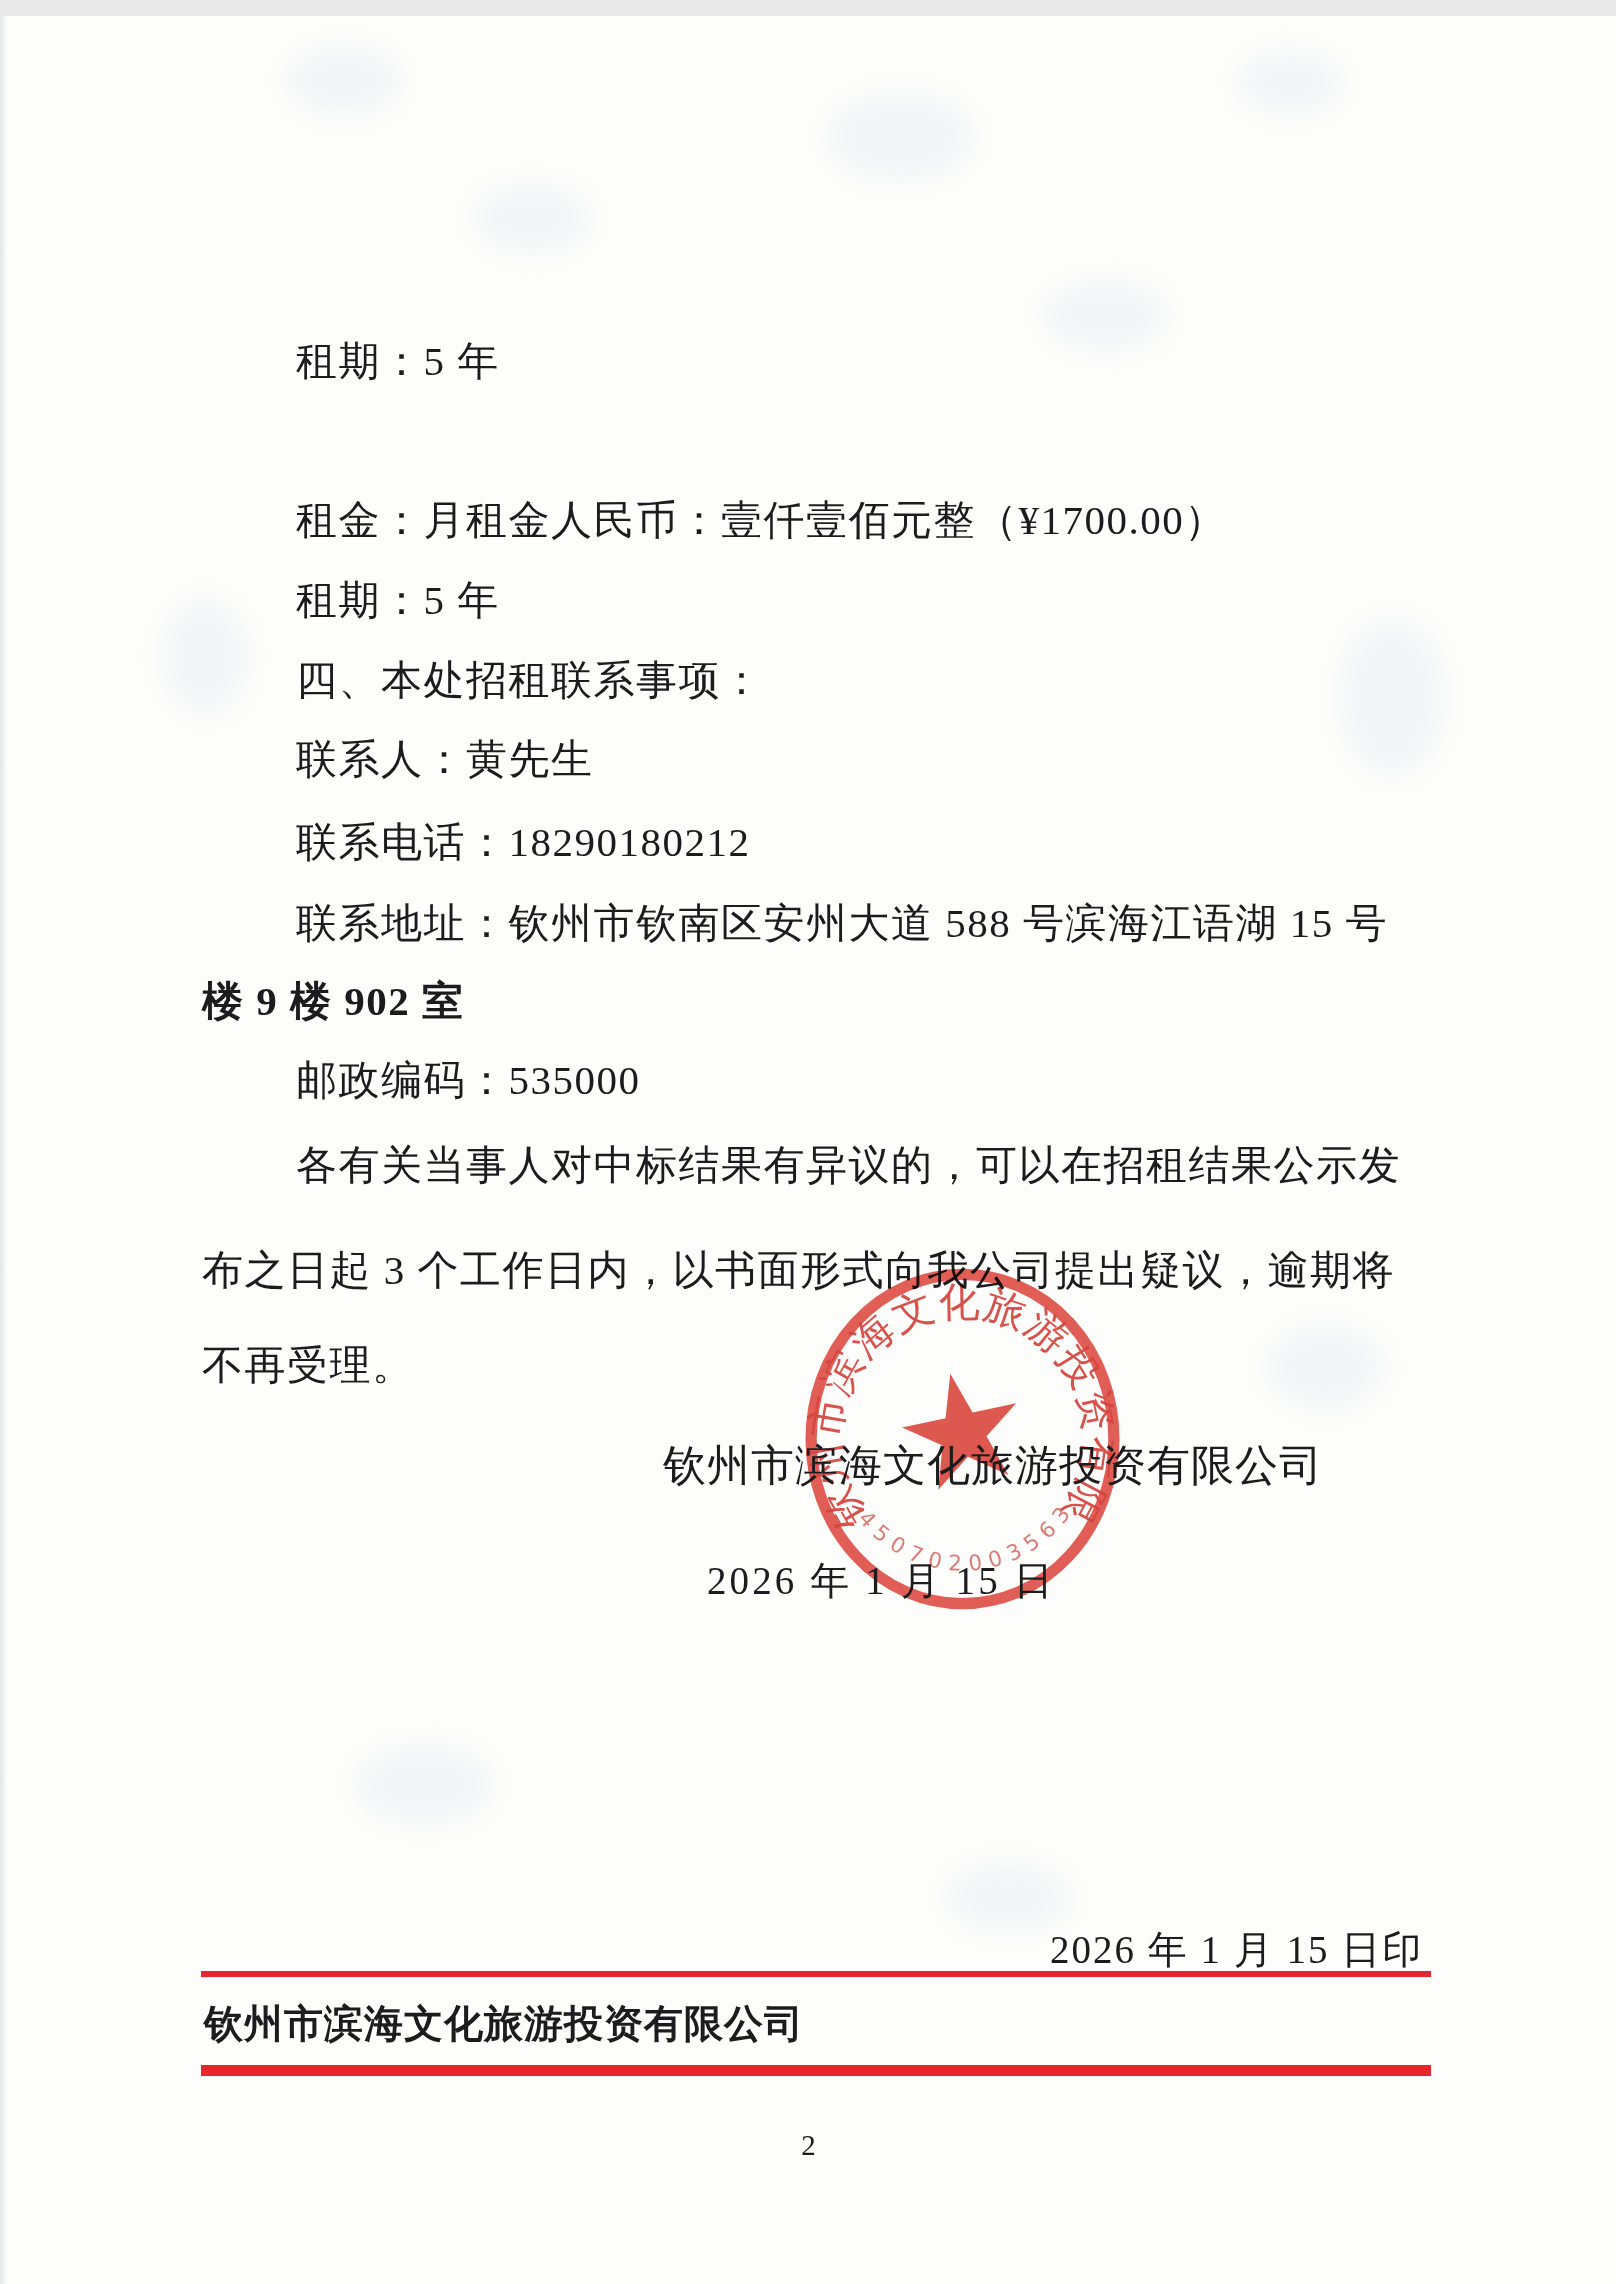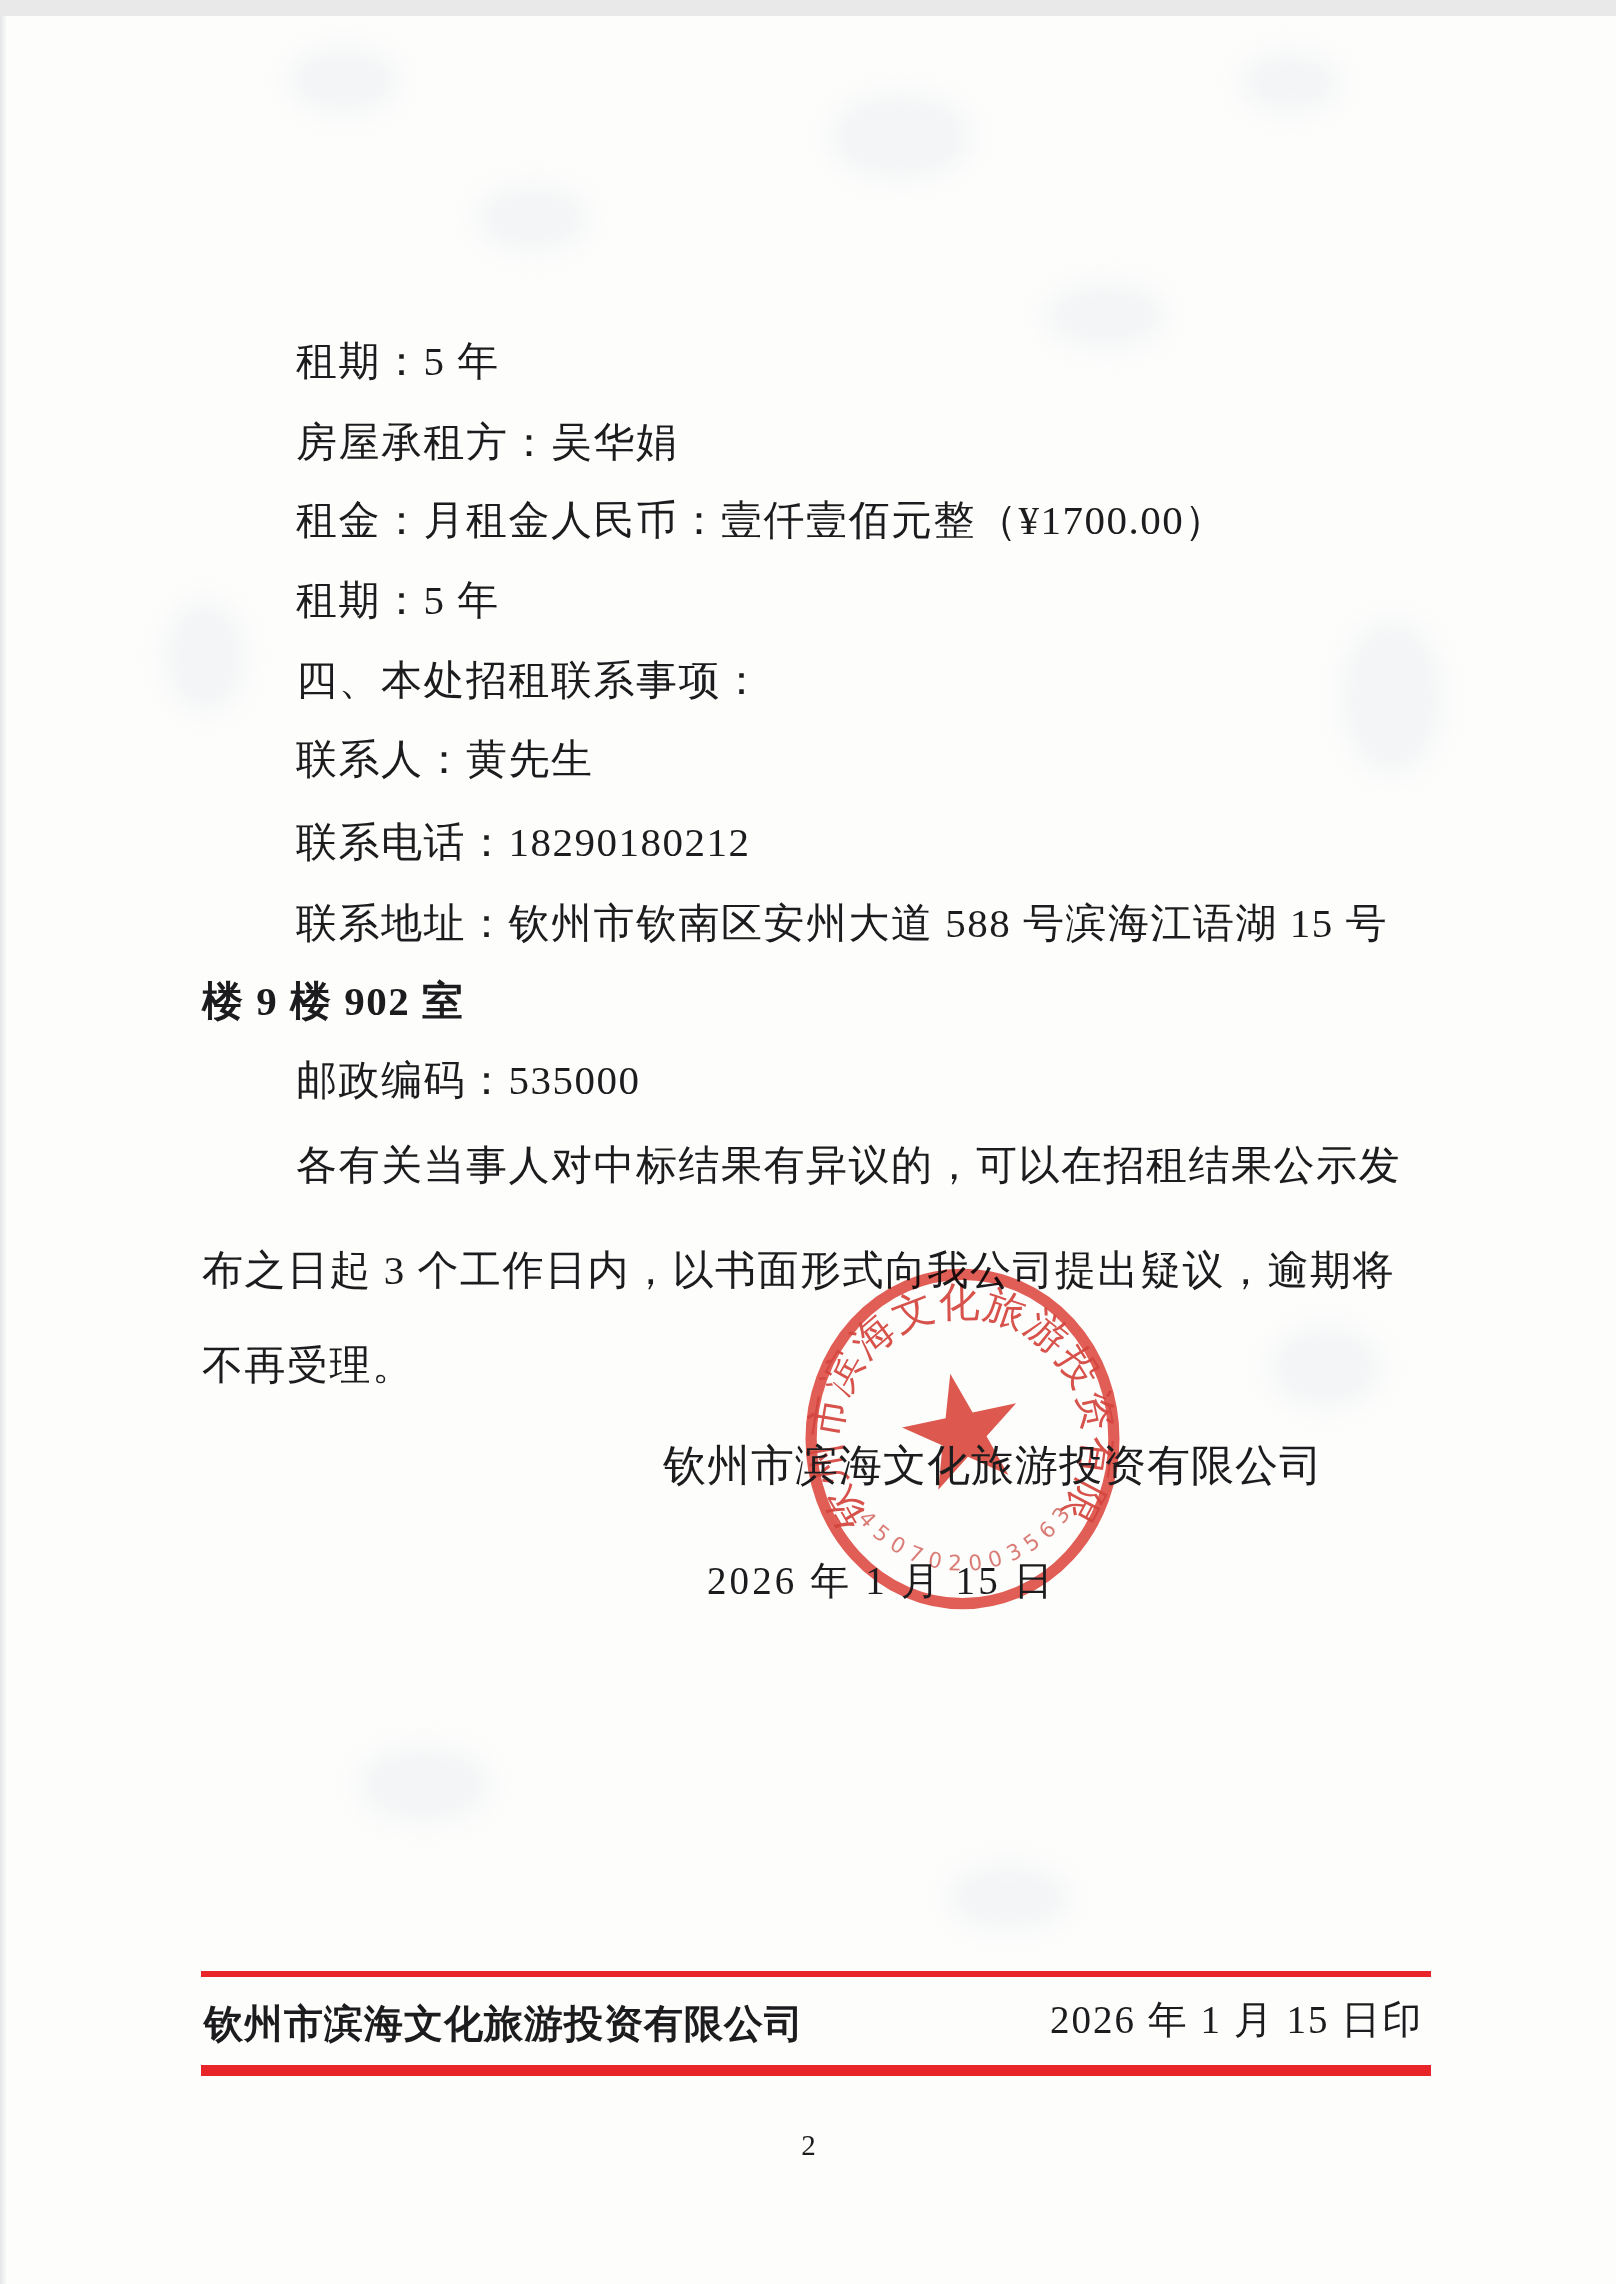--- a/index.html
+++ b/index.html
@@ -48,21 +48,21 @@
   .rule{
     position:absolute;left:201px;width:1230px;background:#e8262a;
   }
   .rule.top{top:1955px;height:6.1px;}
   .rule.bottom{top:2049px;height:11.3px;}
   .footer-company{
     position:absolute;left:204px;top:1974px;height:67px;line-height:67px;
     font-size:39px;font-weight:bold;letter-spacing:1px;white-space:nowrap;
   }
   .footer-date{
-    position:absolute;left:1050px;top:1970px;height:67px;line-height:67px;
+    position:absolute;left:1050px;top:1900px;height:67px;line-height:67px;
     font-size:39px;letter-spacing:2px;white-space:nowrap;font-weight:500;
   }
   .page-num{
     position:absolute;left:0;top:2113px;width:100%;text-align:center;
     font-size:29px;letter-spacing:0;
   }
 </style>
 </head>
 <body>
 
@@ -75,21 +75,20 @@
   <div class="sm" style="left:1239px;top:36px;width:102px;height:61px;"></div>
   <div class="sm" style="left:476px;top:169px;width:113px;height:67px;"></div>
   <div class="sm" style="left:1044px;top:266px;width:123px;height:67px;"></div>
   <div class="sm" style="left:1341px;top:604px;width:102px;height:154px;"></div>
   <div class="sm" style="left:164px;top:584px;width:82px;height:113px;"></div>
   <div class="sm" style="left:1269px;top:1310px;width:113px;height:82px;"></div>
   <div class="sm" style="left:358px;top:1730px;width:133px;height:77px;"></div>
   <div class="sm" style="left:947px;top:1848px;width:123px;height:67px;"></div>
 
   <div class="bl" style="top:304px;">租期：5 年</div>
-  <div class="bl" style="top:385px;">房屋承租方：吴华娟</div>
   <div class="bl" style="top:463px;">租金：月租金人民币：壹仟壹佰元整（¥1700.00）</div>
   <div class="bl" style="top:543px;">租期：5 年</div>
   <div class="bl" style="top:702px;">联系人：黄先生</div>
   <div class="bl" style="top:623px;">四、本处招租联系事项：</div>
   <div class="bl" style="top:785px;text-align:center;">联系电话：18290180212</div>
   <div class="bl" style="top:866px;">联系地址：钦州市钦南区安州大道 588 号滨海江语湖 15 号</div>
   <div class="bl hang" style="top:944px;font-weight:bold;">楼 9 楼 902 室</div>
   <div class="bl" style="top:1023px;">邮政编码：535000</div>
   <div class="bl" style="top:1108px;">各有关当事人对中标结果有异议的，可以在招租结果公示发</div>
   <div class="bl hang" style="top:1213px;">布之日起 3 个工作日内，以书面形式向我公司提出疑议，逾期将</div>

